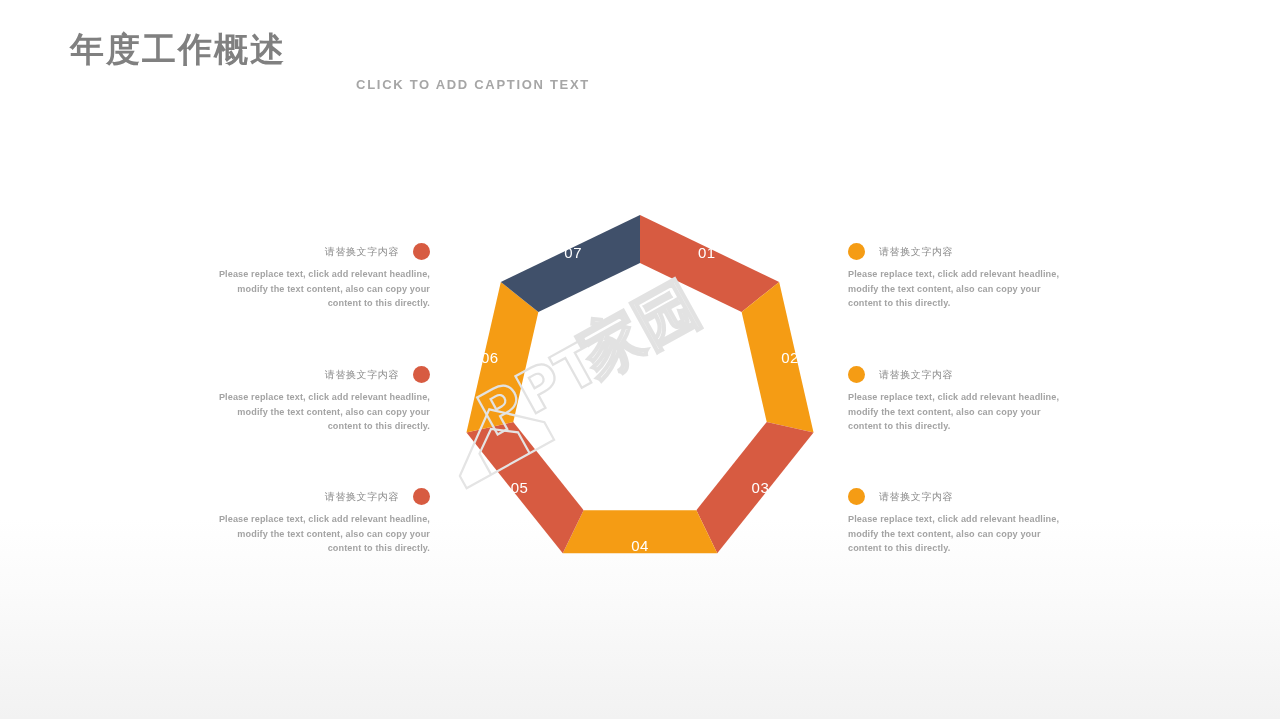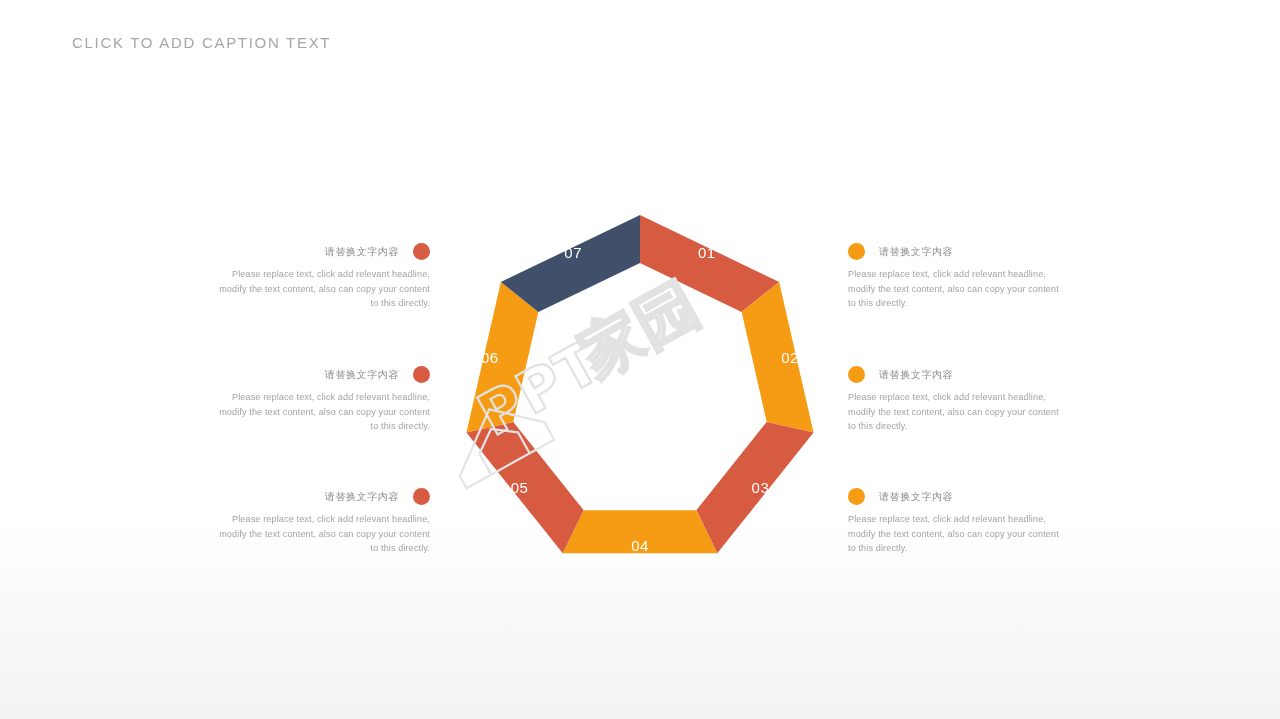--- a/index.html
+++ b/index.html
@@ -37,24 +37,25 @@
     font-size: 34px;
     font-weight: bold;
     color: #808080;
     letter-spacing: 2px;
     line-height: 1.25;
     margin: 0;
     font-family: "DejaVu Sans", "Liberation Sans", sans-serif;
   }
   #page-subtitle {
     margin: 6px 0 0 2px;
-    font-size: 15px;
+    font-size: 13px;
     color: #a6a6a6;
     letter-spacing: 1.7px;
-    font-weight: normal;
+    font-weight: bold;
+    text-align: right;
   }
 
   
   .text-block {
     position: absolute;
     width: 218px;
   }
   .side-left .block-head-row {
     display: flex;
     flex-direction: row;
@@ -81,20 +82,21 @@
     flex: 0 0 auto;
   }
   .side-left .dot { margin-left: 14px; }
   .side-right .dot { margin-right: 14px; }
   .block-body {
     margin-top: 7px;
     font-size: 9.1px;
     line-height: 14.6px;
     color: #a3a3a3;
     letter-spacing: 0.12px;
+    font-weight: bold;
   }
   .side-left .block-body { text-align: right; }
   .side-right .block-body { text-align: left; }
 
   
   #block-l1 { left: 212px; top: 243px; }
   #block-l2 { left: 212px; top: 366px; }
   #block-l3 { left: 212px; top: 488px; }
   
   #block-r1 { left: 848px; top: 243px; }
@@ -152,20 +154,21 @@
     stroke: #e4e4e4;
     stroke-width: 2.2;
   }
 </style>
 </head>
 <body>
 
 <div id="slide">
 
   <div id="title-block">
+    <div id="page-title">年度工作概述</div>
     <div id="page-subtitle">CLICK TO ADD CAPTION TEXT</div>
   </div>
 
   <div class="text-block side-left" id="block-l1">
     <div class="block-head-row">
       <div class="block-heading">请替换文字内容</div>
       <div class="dot" style="background:#d75b41"></div>
     </div>
     <div class="block-body">Please replace text, click add relevant headline, modify the text content, also can copy your content to this directly.</div>
   </div>

